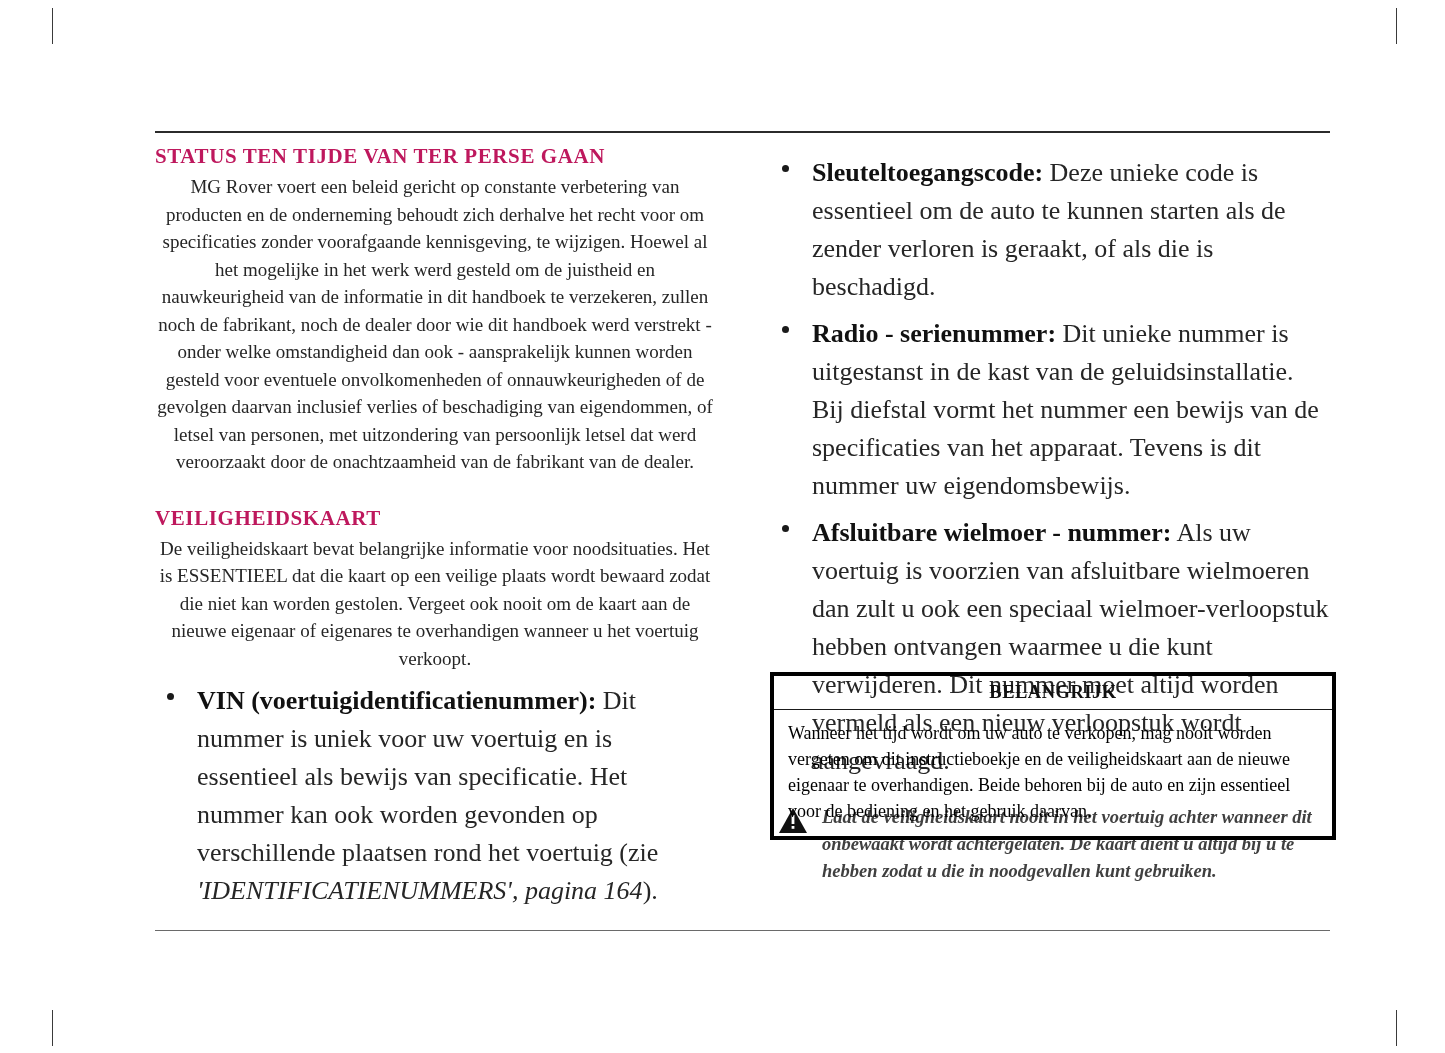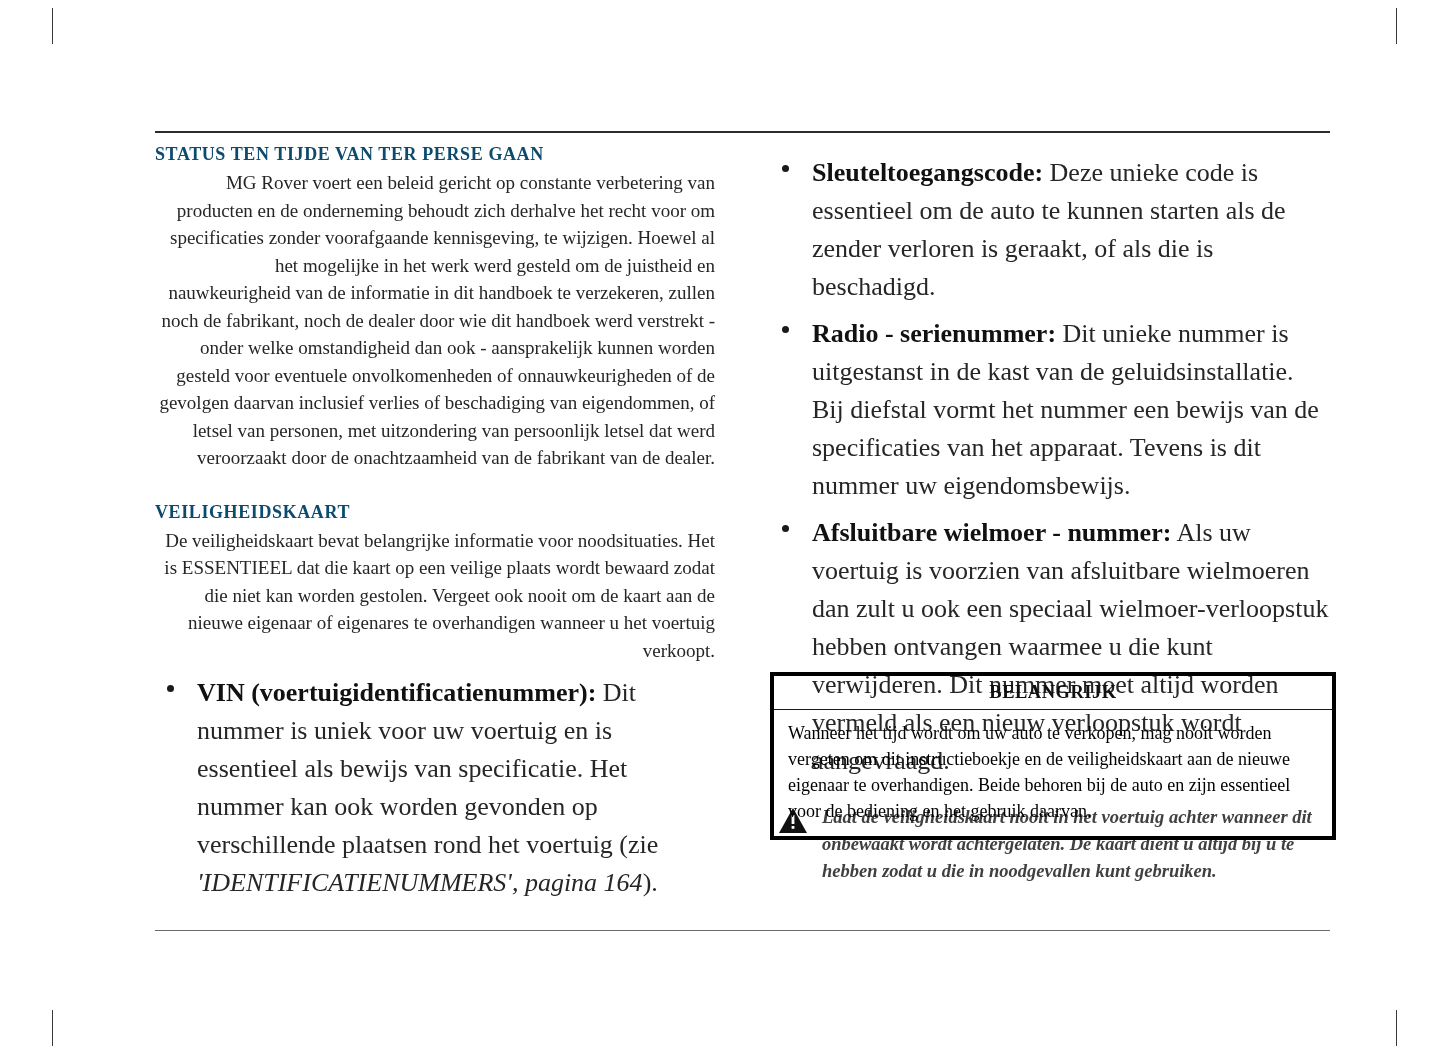--- a/index.html
+++ b/index.html
@@ -64,33 +64,33 @@
 
   .col {
     position: absolute;
     top: 144px;
     width: 560px;
   }
   .col-left { left: 155px; }
   .col-right { left: 770px; }
 
   h2.section-heading {
-    font-size: 18px;
+    font-size: 21px;
     font-weight: bold;
     letter-spacing: 0.6px;
     margin: 0 0 4px 0;
-    color: #0c4a6e;
+    color: #be185d;
   }
 
   p.body-text {
     font-size: 19px;
     line-height: 27.5px;
     margin: 0;
     color: #262626;
-    text-align: right;
+    text-align: center;
   }
 
   .gap-lg { height: 30px; }
 
   ul.bullets {
     list-style: none;
     margin: 10px 0 0 0;
     padding: 0;
   }
   ul.bullets > li {

